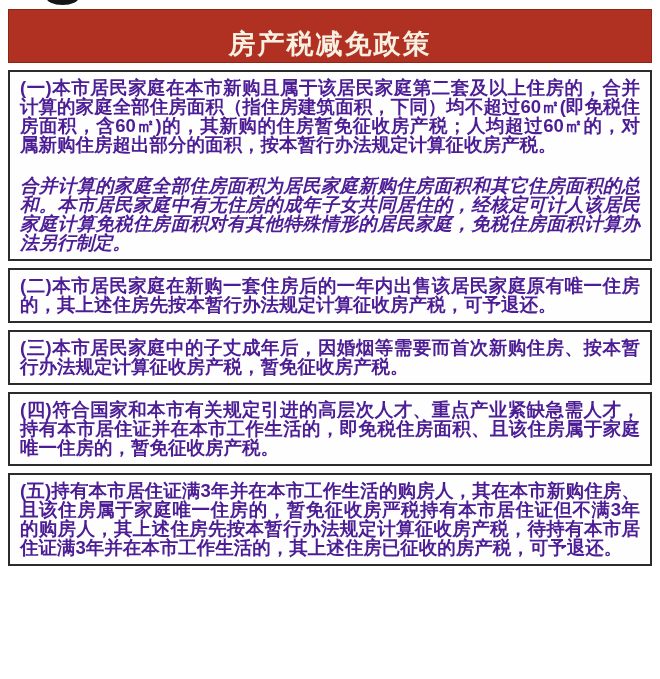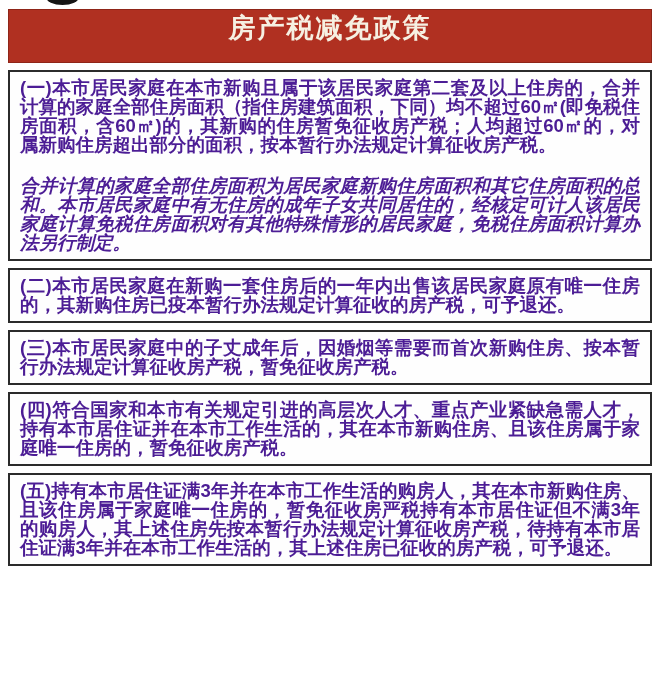--- a/index.html
+++ b/index.html
@@ -28,21 +28,21 @@
   .header {
     position: absolute;
     left: 8px;
     right: 8px;
     top: 9px;
     height: 54px;
     background: #b03021;
     border: 1px solid #8f2518;
     box-sizing: border-box;
     display: flex;
-    align-items: flex-start;
+    align-items: flex-end;
     justify-content: center;
   }
   .header-title {
     color: #f6f0e2;
     font-size: 27px;
     font-weight: bold;
     letter-spacing: 2px;
   }
   .content {
     position: absolute;
@@ -83,29 +83,29 @@
   </div>
 
   <div class="content">
 
     <div class="policy-box">
       <p>(一)本市居民家庭在本市新购且属于该居民家庭第二套及以上住房的，合并计算的家庭全部住房面积（指住房建筑面积，下同）均不超过60㎡(即免税住房面积，含60㎡)的，其新购的住房暂免征收房产税；人均超过60㎡的，对属新购住房超出部分的面积，按本暂行办法规定计算征收房产税。</p>
       <p>合并计算的家庭全部住房面积为居民家庭新购住房面积和其它住房面积的总和。本市居民家庭中有无住房的成年子女共同居住的，经核定可计人该居民家庭计算免税住房面积对有其他特殊情形的居民家庭，免税住房面积计算办法另行制定。</p>
     </div>
 
     <div class="policy-box">
-      <p>(二)本市居民家庭在新购一套住房后的一年内出售该居民家庭原有唯一住房的，其新购住房已疫本暂行办法规定计算征收的房产税，可予退还。</p>
+      <p>(二)本市居民家庭在新购一套住房后的一年内出售该居民家庭原有唯一住房的，其上述住房先按本暂行办法规定计算征收房产税，可予退还。</p>
     </div>
 
     <div class="policy-box">
       <p>(三)本市居民家庭中的子丈成年后，因婚烟等需要而首次新购住房、按本暂行办法规定计算征收房产税，暂免征收房产税。</p>
     </div>
 
     <div class="policy-box">
-      <p>(四)符合国家和本市有关规定引进的高层次人才、重点产业紧缺急需人才，持有本市居住证并在本市工作生活的，其在本市新购住房、且该住房属于家庭唯一住房的，暂免征收房产税。</p>
+      <p>(四)符合国家和本市有关规定引进的高层次人才、重点产业紧缺急需人才，持有本市居住证并在本市工作生活的，即免税住房面积、且该住房属于家庭唯一住房的，暂免征收房产税。</p>
     </div>
 
     <div class="policy-box">
       <p>(五)持有本市居住证满3年并在本市工作生活的购房人，其在本市新购住房、且该住房属于家庭唯一住房的，暂免征收房严税持有本市居住证但不满3年的购房人，其上述住房先按本暂行办法规定计算征收房产税，待持有本市居住证满3年并在本市工作生活的，其上述住房已征收的房产税，可予退还。</p>
     </div>
 
   </div>
 </div>
 
 </body></html>

